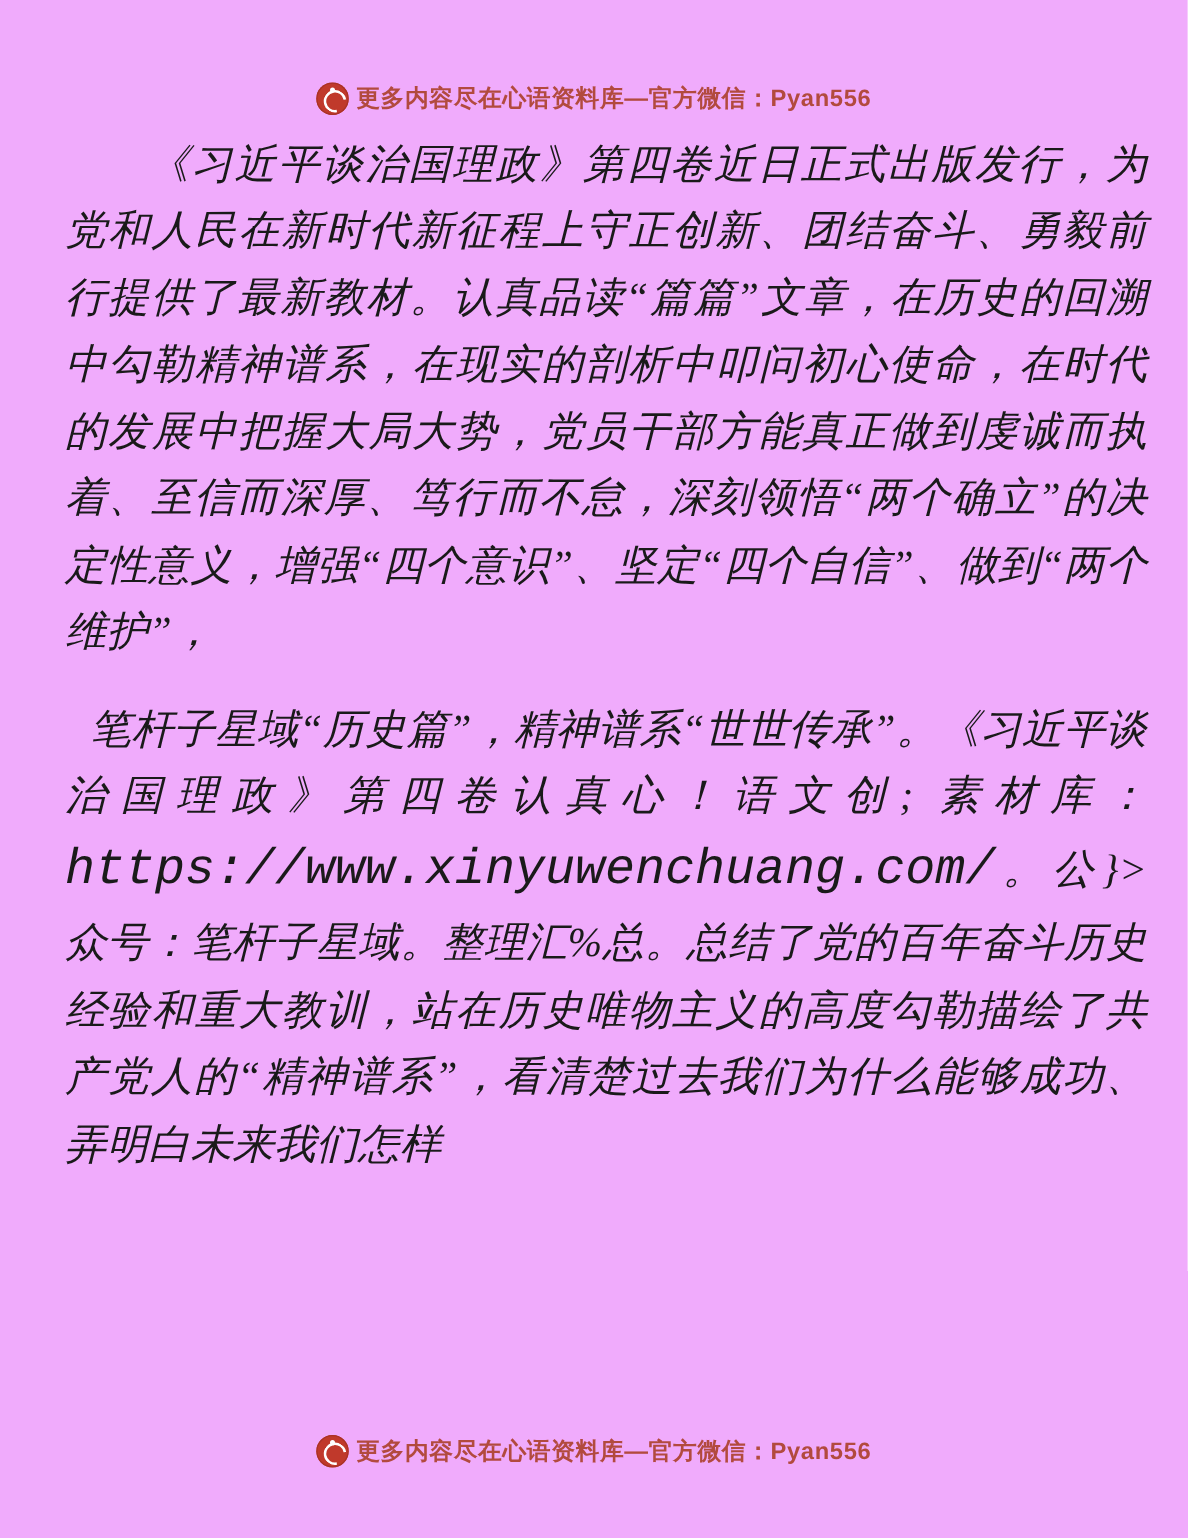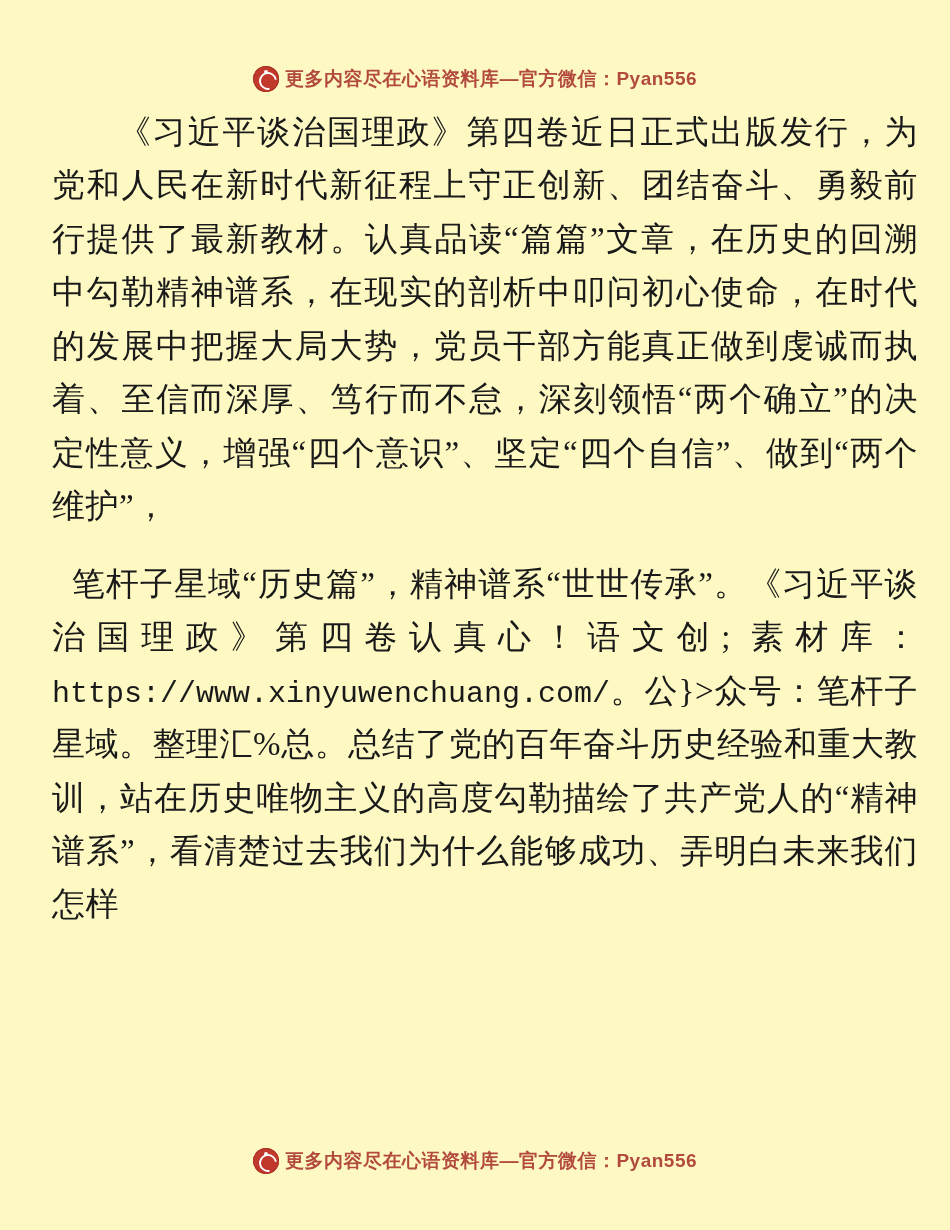--- a/index.html
+++ b/index.html
@@ -11,21 +11,21 @@
     width: 950px;
     height: 1230px;
     position: relative;
     font-family: "Liberation Serif", "DejaVu Serif", serif;
     overflow: hidden;
   }
 
   .page {
     position: absolute;
     inset: 0;
-    background: #fef9c3;
+    background: #f0abfc;
     display: flex;
     flex-direction: column;
   }
 
   
   .watermark {
     display: flex;
     align-items: center;
     justify-content: center;
     gap: 6px;
@@ -76,40 +76,41 @@
     color: #b24a3e;
     letter-spacing: 0.5px;
     white-space: nowrap;
   }
 
   
   .content {
     flex: 1 1 auto;
     padding: 14px 32px 0 52px;
     box-sizing: border-box;
+    font-style: italic;
   }
   .para {
     font-size: 33px;
     line-height: 1.62;
     color: #1a1a1a;
     text-align: justify;
     text-justify: inter-ideograph;
     margin: 0 0 24px 0;
     letter-spacing: 0.5px;
     font-family: "Liberation Serif", "DejaVu Serif", serif;
   }
   .para.indent {
     text-indent: 2em;
   }
   .para.lead-space {
     text-indent: 0.6em;
   }
   .mono-url {
     font-family: "Liberation Mono", "DejaVu Sans Mono", monospace;
-    font-size: 30px;
+    font-size: 40px;
     letter-spacing: 0;
   }
 </style>
 </head>
 <body>
 
 <div class="page">
 
   <div class="watermark watermark-top">
     <span class="wm-logo"></span>

